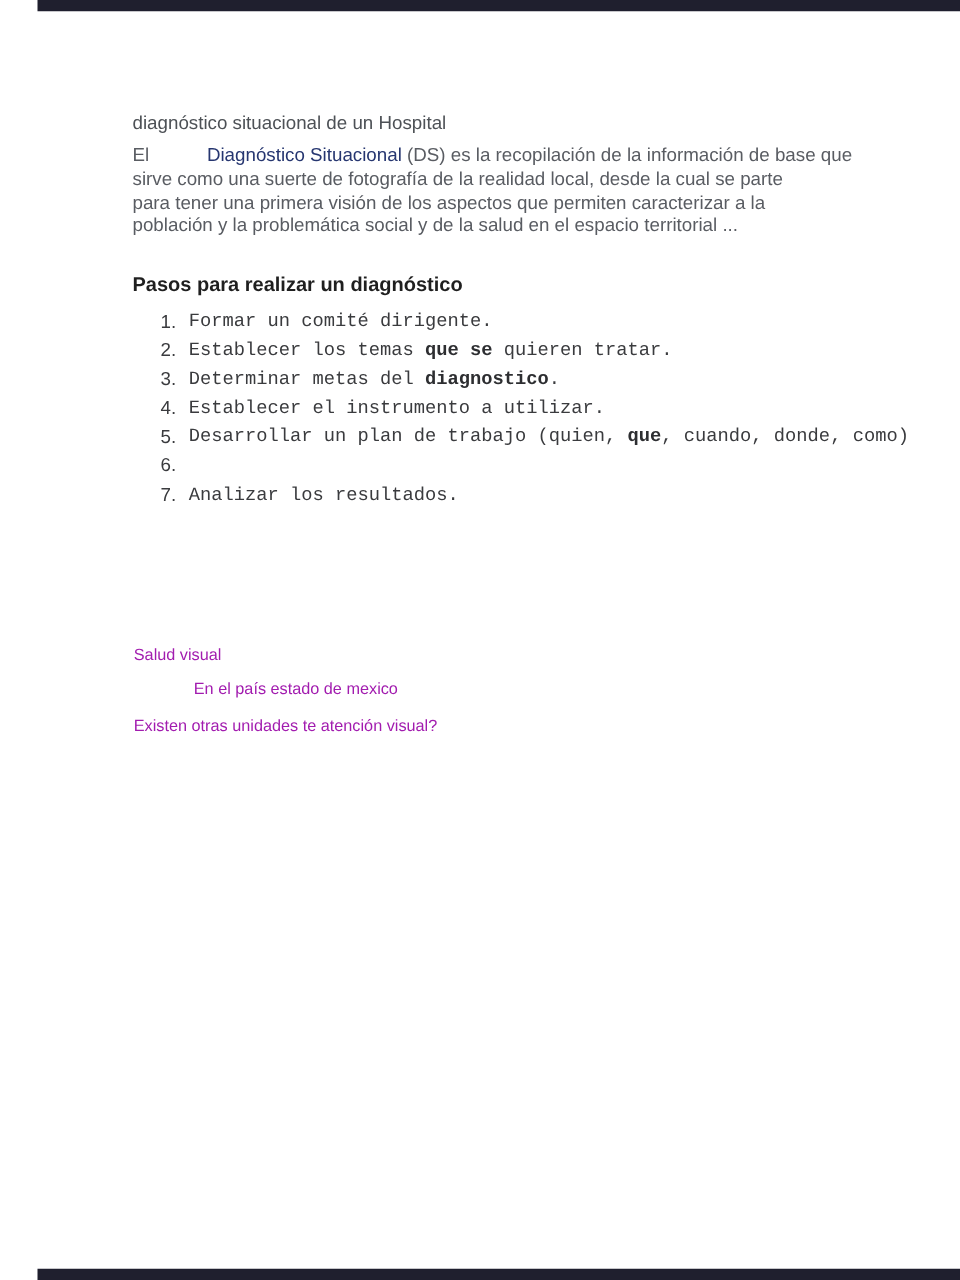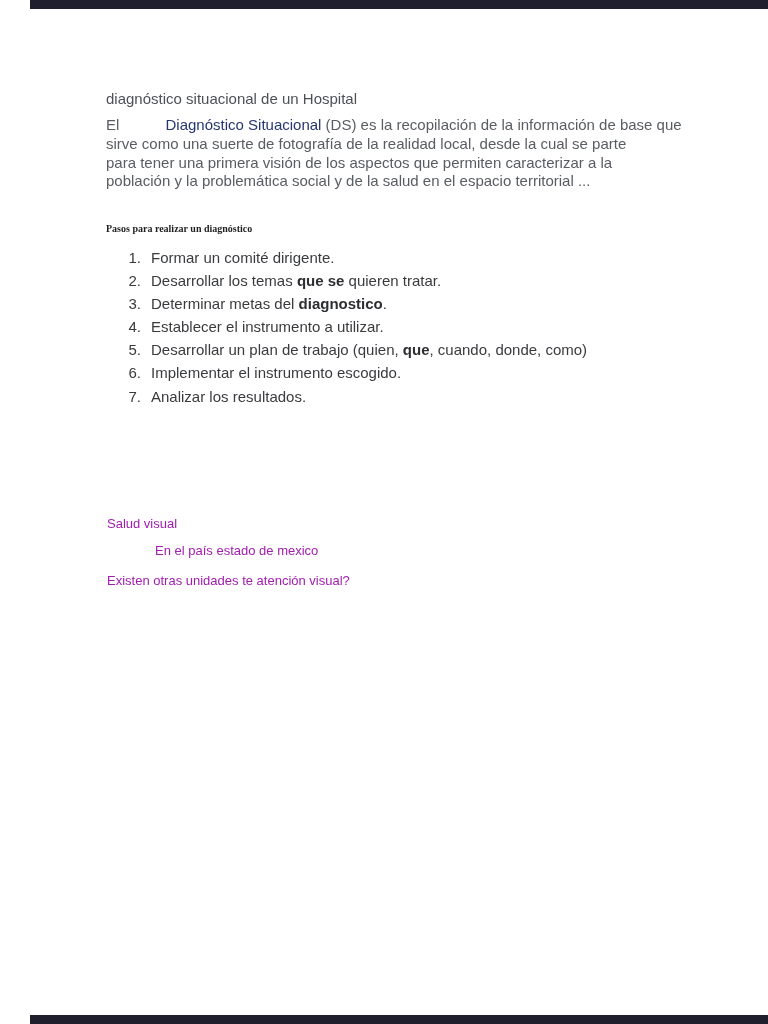--- a/index.html
+++ b/index.html
@@ -20,31 +20,31 @@
     white-space: nowrap;
   }
   .intro {
     position: absolute; left: 106px; top: 116px; width: 630px;
     font-size: 15px; line-height: 18.8px; color: #595c62;
     white-space: pre-wrap;
   }
   .intro .link { color: #263670; cursor: pointer; padding-left: 42px; }
   .heading {
     position: absolute; left: 106px; top: 219px; margin: 0;
-    font-size: 10px; font-weight: bold; color: #1f1f1f;
-    line-height: 20px; white-space: nowrap; font-family: Liberation Serif, serif;
+    font-size: 16px; font-weight: bold; color: #1f1f1f;
+    line-height: 20px; white-space: nowrap;
   }
   .steps {
     position: absolute; left: 106px; top: 246px; margin: 0; padding: 0;
     list-style: none;
     font-size: 15px; color: #3a3b3e;
   }
   .steps li { line-height: 23.1px; display: flex; }
   .steps .num { width: 35px; text-align: right; flex: none; }
-  .steps .txt { margin-left: 10px; white-space: pre; }
+  .steps .txt { margin-left: 10px; white-space: pre; font-family: Liberation Mono, monospace; }
   .steps b { color: #2d2e31; }
   .note {
     position: absolute; left: 107px;
     font-size: 13px; color: #a21caf; line-height: 16px;
     white-space: nowrap;
   }
   #note-0 { top: 516px; }
   #note-1 { top: 543px; margin-left: 48px; }
   #note-2 { top: 573px; }
 </style>
@@ -65,37 +65,36 @@
 
   <h2 class="heading">Pasos para realizar un diagnóstico</h2>
 
   <ol class="steps" id="steps">
       <li>
         <span class="num">1.</span>
         <span class="txt"><span>Formar un comité dirigente.</span></span>
       </li>
       <li>
         <span class="num">2.</span>
-        <span class="txt"><span>Desarrollar los temas </span><b>que se</b><span> quieren tratar.</span></span>
+        <span class="txt"><span>Establecer los temas </span><b>que se</b><span> quieren tratar.</span></span>
       </li>
       <li>
         <span class="num">3.</span>
         <span class="txt"><span>Determinar metas del </span><b>diagnostico</b><span>.</span></span>
       </li>
       <li>
         <span class="num">4.</span>
         <span class="txt"><span>Establecer el instrumento a utilizar.</span></span>
       </li>
       <li>
         <span class="num">5.</span>
         <span class="txt"><span>Desarrollar un plan de trabajo (quien, </span><b>que</b><span>, cuando, donde, como)</span></span>
       </li>
       <li>
         <span class="num">6.</span>
-        <span class="txt"><span>Implementar el instrumento escogido.</span></span>
       </li>
       <li>
         <span class="num">7.</span>
         <span class="txt"><span>Analizar los resultados.</span></span>
       </li>
     </ol>
 
   <div class="note" id="note-0">Salud visual</div>
   <div class="note" id="note-1">En el país estado de mexico</div>
   <div class="note" id="note-2">Existen otras unidades te atención visual?</div>

